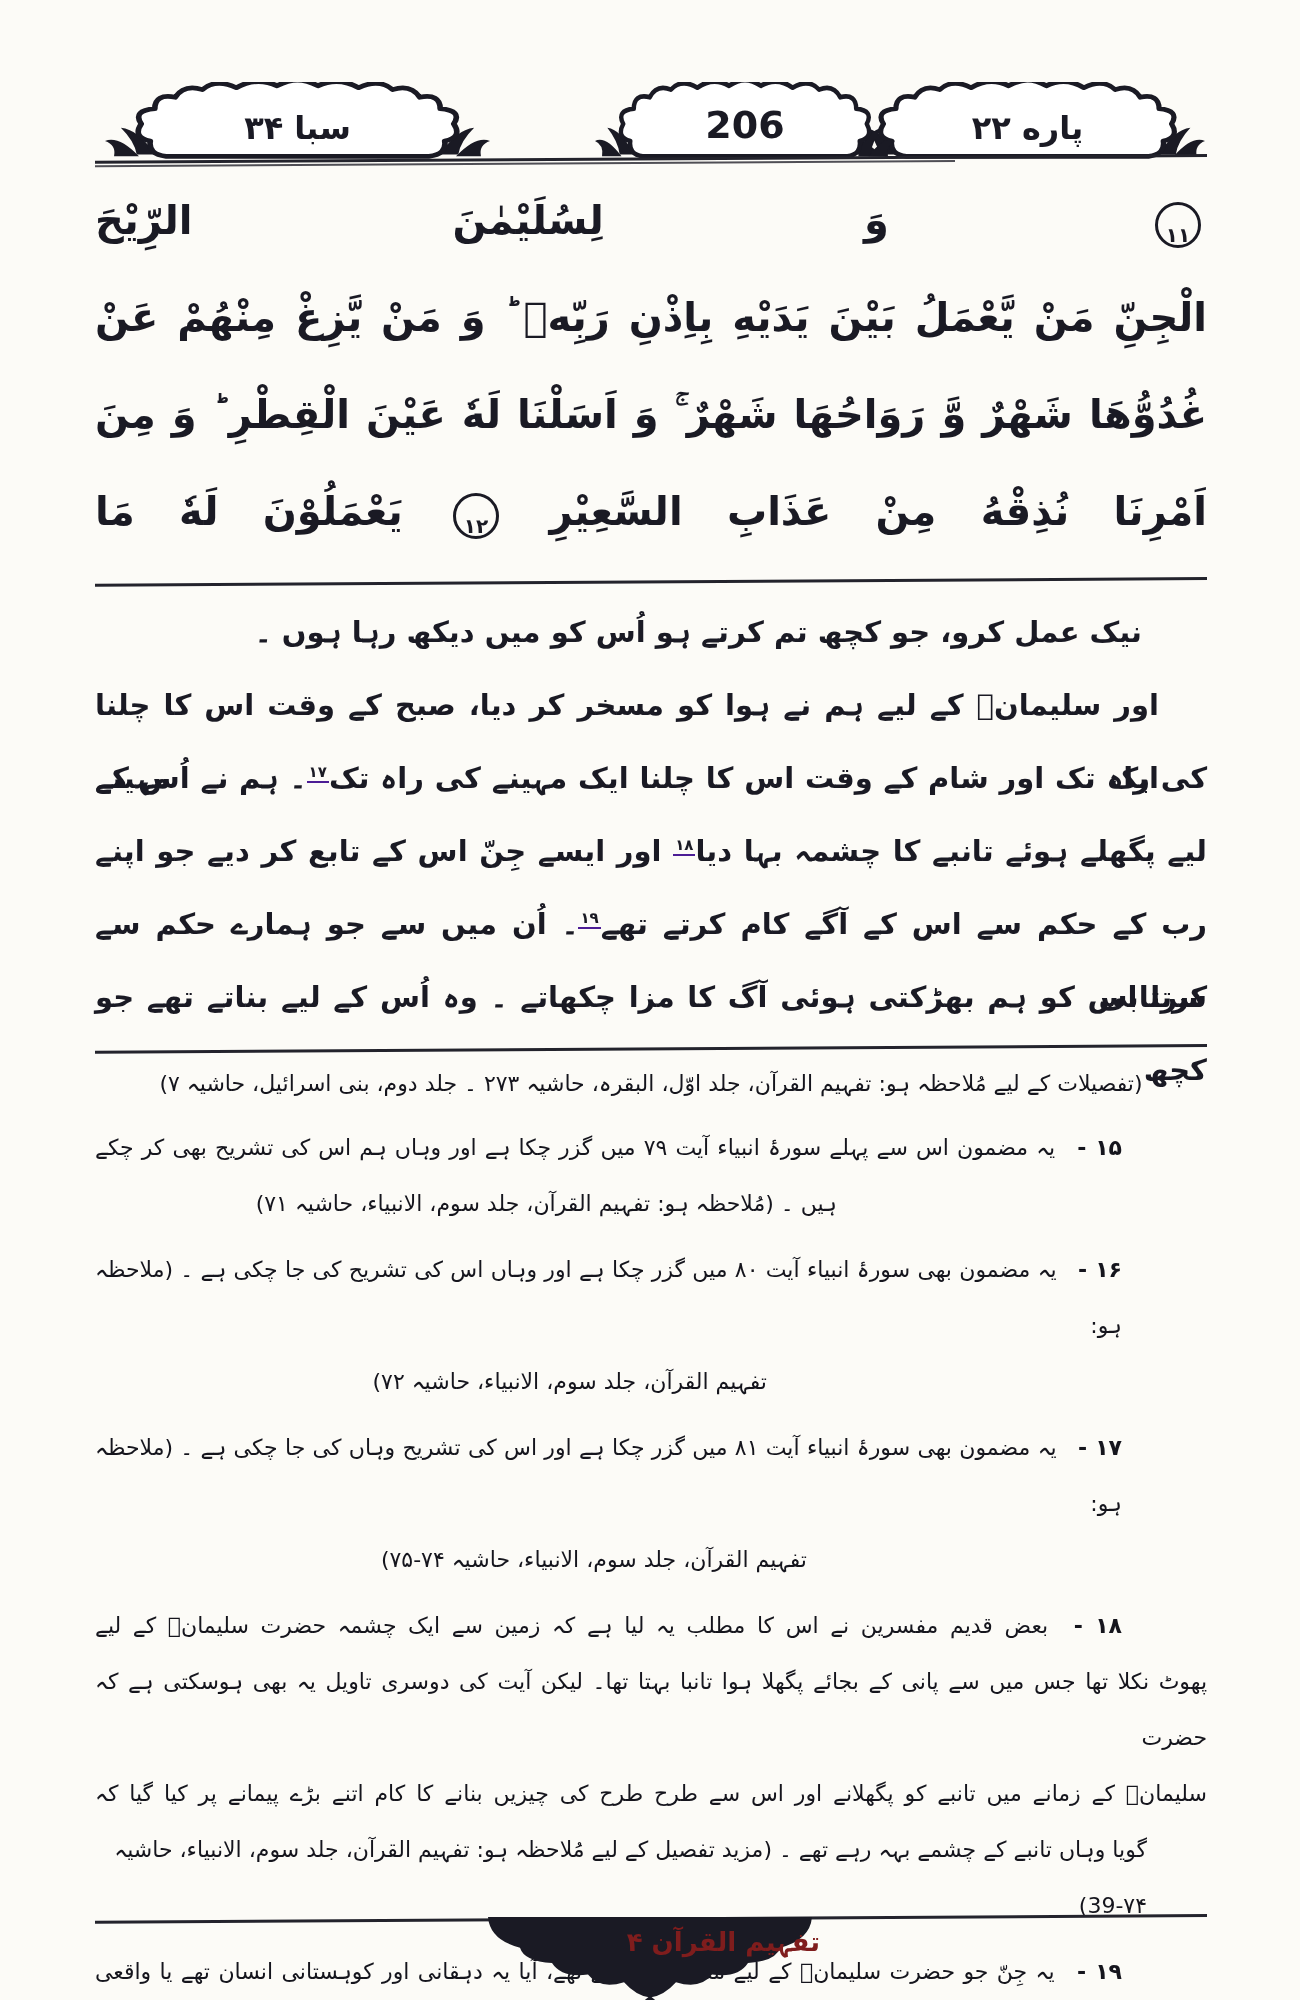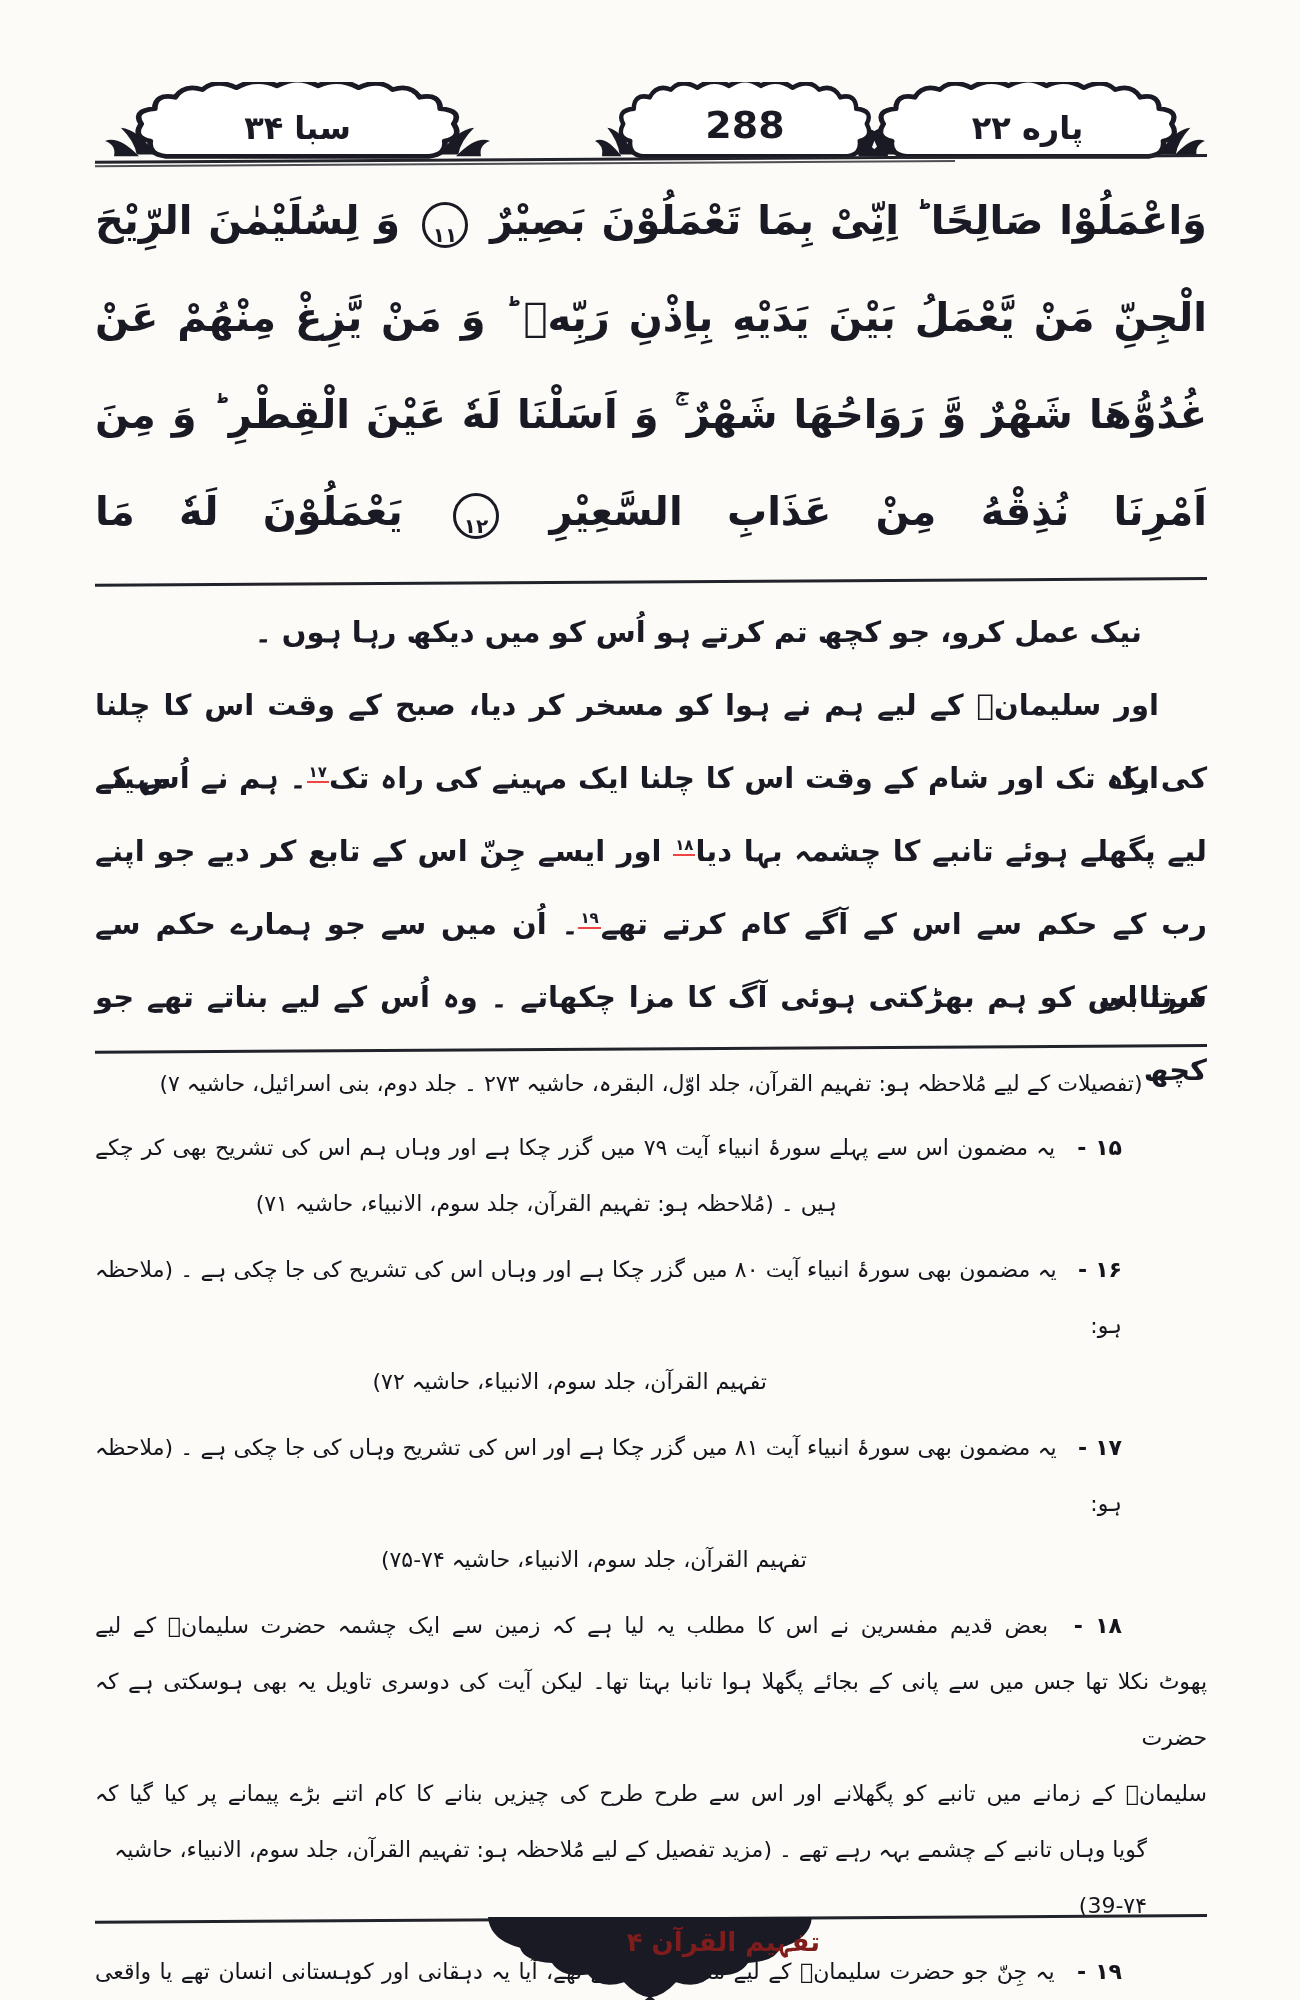--- a/index.html
+++ b/index.html
@@ -53,21 +53,21 @@
     font-weight:700;font-size:29px;
   }
   .tline{
     line-height:73px;height:73px;
     text-align:justify;text-align-last:justify;
   }
   .tline.t-end{text-align:right;text-align-last:right;padding-right:65px;}
   .tline.t-indent{padding-right:48px;}
   .fnref{
     font-size:15px;font-weight:700;vertical-align:super;line-height:0;
-    border-bottom:2px solid #ef4444;padding:0 2px;
+    border-bottom:2px solid #4c1d95;padding:0 2px;
   }
   
   .footnotes{
     position:absolute;top:1056px;left:95px;width:1112px;direction:rtl;
     font-size:22px;font-weight:400;color:#15151d;
   }
   .fnintro{line-height:56px;height:56px;text-align:center;margin-bottom:8px;}
   .fn{margin-bottom:10px;}
   .fnline{line-height:56px;min-height:56px;}
   .fnline.just{text-align:justify;text-align-last:justify;}
@@ -113,35 +113,34 @@
   <div class="badge badge-right">
     <svg viewBox="0 0 340 84" preserveAspectRatio="none">
         <use href="#ornament"></use>
       </svg>
     <span class="badge-label">پاره ۲۲</span>
   </div>
   <div class="badge badge-center">
     <svg viewBox="0 0 340 84" preserveAspectRatio="none">
         <use href="#ornament"></use>
       </svg>
-    <span class="badge-label">288</span>
+    <span class="badge-label">206</span>
   </div>
   <div class="badge badge-left">
     <svg viewBox="0 0 340 84" preserveAspectRatio="none">
         <use href="#ornament"></use>
       </svg>
     <span class="badge-label">سبا ۳۴</span>
   </div>
 
   <div class="rule rule-h1"></div>
   <div class="rule rule-h2"></div>
 
   <div class="quran">
     <div class="qline">
-      <span>وَاعْمَلُوْا صَالِحًا ؕ اِنِّیْ بِمَا تَعْمَلُوْنَ بَصِیْرٌ</span>
       <span class="ayah">
           <span class="ayahnum">۱۱</span>
         </span>
       <span>وَ لِسُلَیْمٰنَ الرِّیْحَ</span>
     </div>
     <div class="qline">
       <span>الْجِنِّ مَنْ یَّعْمَلُ بَیْنَ یَدَیْهِ بِاِذْنِ رَبِّهٖ ؕ وَ مَنْ یَّزِغْ مِنْهُمْ عَنْ</span>
     </div>
     <div class="qline">
       <span>غُدُوُّهَا شَهْرٌ وَّ رَوَاحُهَا شَهْرٌ ۚ وَ اَسَلْنَا لَهٗ عَیْنَ الْقِطْرِ ؕ وَ مِنَ</span>

